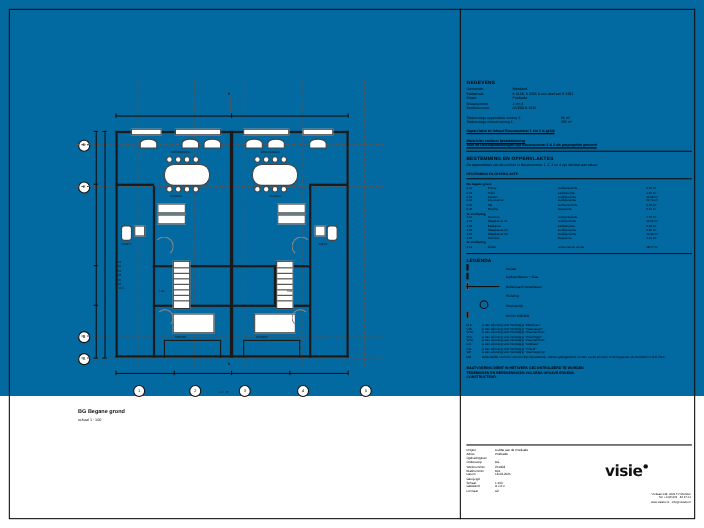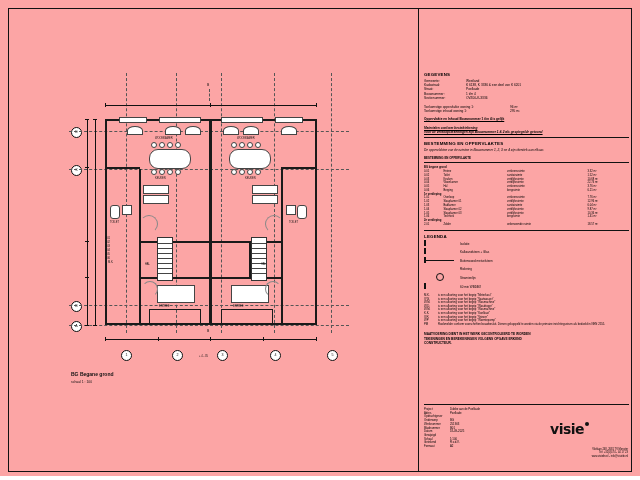--- a/index.html
+++ b/index.html
@@ -1,17 +1,17 @@
 <!DOCTYPE html>
 <html><head>
 <meta charset="utf-8">
 <style>
   html,body{margin:0;padding:0;background:#ffffff;}
   body{width:640px;height:480px;overflow:hidden;font-family:"Liberation Sans",sans-serif;color:#000;}
-  #sheet{position:relative;width:640px;height:476px;background:#fca5a5;}
+  #sheet{position:relative;width:640px;height:360px;background:#0369a1;}
   .frame{position:absolute;left:8px;top:8px;width:624px;height:464px;border:1px solid #111;box-sizing:border-box;}
   .vsplit{position:absolute;left:418px;top:8px;width:0;height:464px;border-left:1px solid #111;}
 
   
   #drawing{position:absolute;left:9px;top:9px;width:409px;height:462px;overflow:hidden;}
   .wall{position:absolute;background:#1a1a1a;}
   .dash{position:absolute;border-top:1px dashed #555;}
   .dashv{position:absolute;border-left:1px dashed #555;}
   .tiny{position:absolute;font-size:2.6px;line-height:3.2px;color:#111;white-space:nowrap;}
   .tiny5{position:absolute;font-size:3.4px;line-height:4px;color:#111;white-space:nowrap;}

